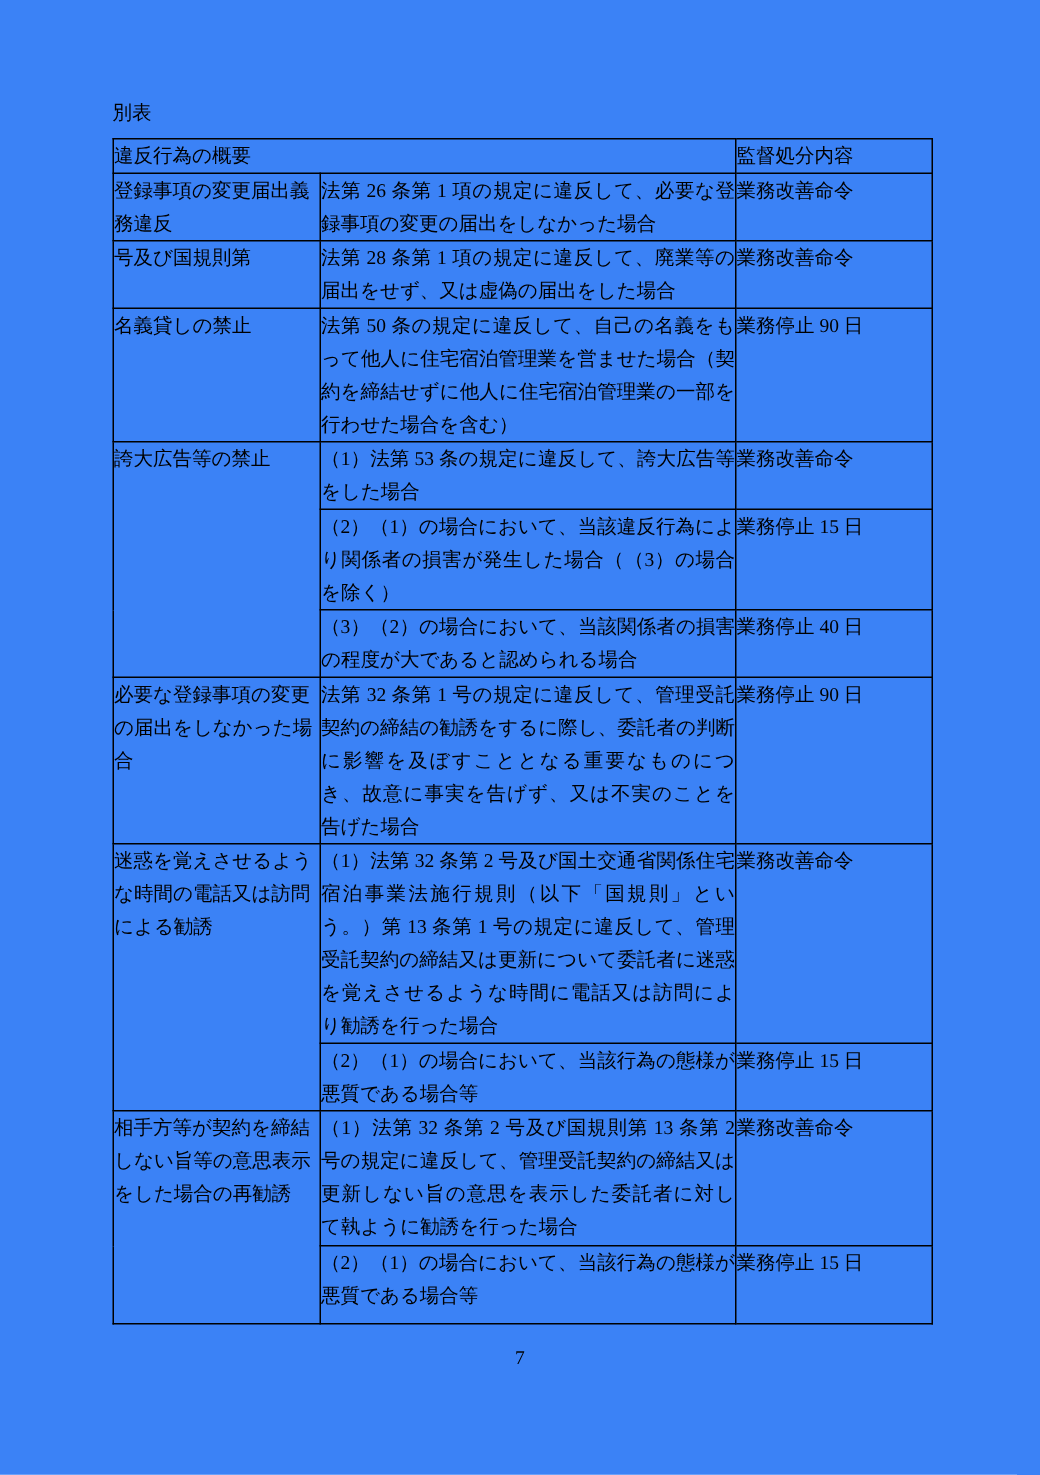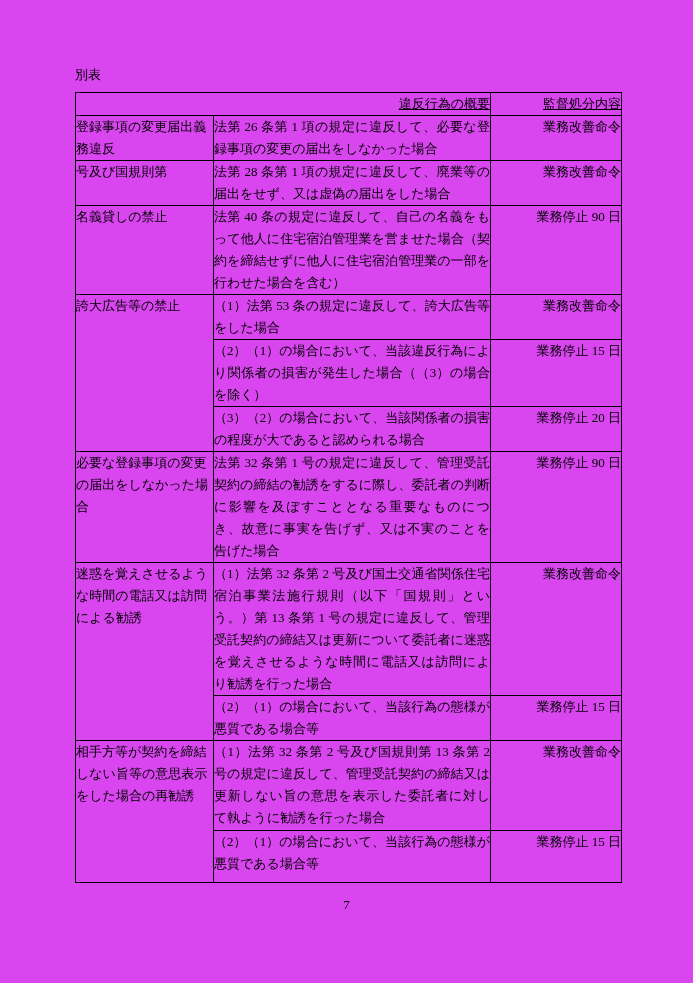--- a/index.html
+++ b/index.html
@@ -5,21 +5,21 @@
   html, body { margin: 0; padding: 0; }
   body {
     width: 693px; height: 983px;
     background: #ffffff;
     color: #000000;
     font-family: "Liberation Serif", "DejaVu Serif", serif;
   }
   .page {
     position: relative;
     width: 693px; height: 983px;
-    background: #d946ef;
+    background: #3b82f6;
     overflow: hidden;
   }
   .caption {
     position: absolute;
     left: 75px; top: 66px;
     font-size: 13px;
     line-height: 18px;
   }
   table.vtable {
     position: absolute;
@@ -34,24 +34,24 @@
   table.vtable th, table.vtable td {
     border: 1px solid #000000;
     vertical-align: top;
     font-size: 13px;
     line-height: 22px;
     font-weight: normal;
     padding: 0;
     overflow: hidden;
   }
   tr.hrow { height: 22px; }
-  th.th-cell { text-align: right; text-decoration: underline; }
+  th.th-cell { text-align: left; }
   td.cat  { text-align: left; padding: 0 5px; }
   td.desc { text-align: justify; padding: 0 6px; }
-  td.disp { text-align: right; padding: 0 2px; font-family: Liberation Serif, serif; }
+  td.disp { text-align: left; padding: 0 2px; font-family: Liberation Serif, serif; }
   .pagenum {
     position: absolute;
     left: 0; top: 897px;
     width: 693px;
     text-align: center;
     font-size: 13px;
   }
 </style>
 </head>
 <body>
@@ -78,35 +78,35 @@
           <td class="desc">法第 26 条第 1 項の規定に違反して、必要な登録事項の変更の届出をしなかった場合</td>
           <td class="disp">業務改善命令</td>
         </tr>
         <tr style="height: 45px;">
           <td class="cat" rowspan="1">号及び国規則第</td>
           <td class="desc">法第 28 条第 1 項の規定に違反して、廃業等の届出をせず、又は虚偽の届出をした場合</td>
           <td class="disp">業務改善命令</td>
         </tr>
         <tr style="height: 87px;">
           <td class="cat" rowspan="1">名義貸しの禁止</td>
-          <td class="desc">法第 40 条の規定に違反して、自己の名義をもって他人に住宅宿泊管理業を営ませた場合（契約を締結せずに他人に住宅宿泊管理業の一部を行わせた場合を含む）</td>
+          <td class="desc">法第 50 条の規定に違反して、自己の名義をもって他人に住宅宿泊管理業を営ませた場合（契約を締結せずに他人に住宅宿泊管理業の一部を行わせた場合を含む）</td>
           <td class="disp">業務停止 90 日</td>
         </tr>
         <tr style="height: 44px;">
           <td class="cat" rowspan="3">誇大広告等の禁止</td>
           <td class="desc">（1）法第 53 条の規定に違反して、誇大広告等をした場合</td>
           <td class="disp">業務改善命令</td>
         </tr>
         <tr style="height: 65px;">
           <td class="desc">（2）（1）の場合において、当該違反行為により関係者の損害が発生した場合（（3）の場合を除く）</td>
           <td class="disp">業務停止 15 日</td>
         </tr>
         <tr style="height: 45px;">
           <td class="desc">（3）（2）の場合において、当該関係者の損害の程度が大であると認められる場合</td>
-          <td class="disp">業務停止 20 日</td>
+          <td class="disp">業務停止 40 日</td>
         </tr>
         <tr style="height: 88px;">
           <td class="cat" rowspan="1">必要な登録事項の変更の届出をしなかった場合</td>
           <td class="desc">法第 32 条第 1 号の規定に違反して、管理受託契約の締結の勧誘をするに際し、委託者の判断に影響を及ぼすこととなる重要なものにつき、故意に事実を告げず、又は不実のことを告げた場合</td>
           <td class="disp">業務停止 90 日</td>
         </tr>
         <tr style="height: 110px;">
           <td class="cat" rowspan="2">迷惑を覚えさせるような時間の電話又は訪問による勧誘</td>
           <td class="desc">（1）法第 32 条第 2 号及び国土交通省関係住宅宿泊事業法施行規則（以下「国規則」という。）第 13 条第 1 号の規定に違反して、管理受託契約の締結又は更新について委託者に迷惑を覚えさせるような時間に電話又は訪問により勧誘を行った場合</td>
           <td class="disp">業務改善命令</td>

